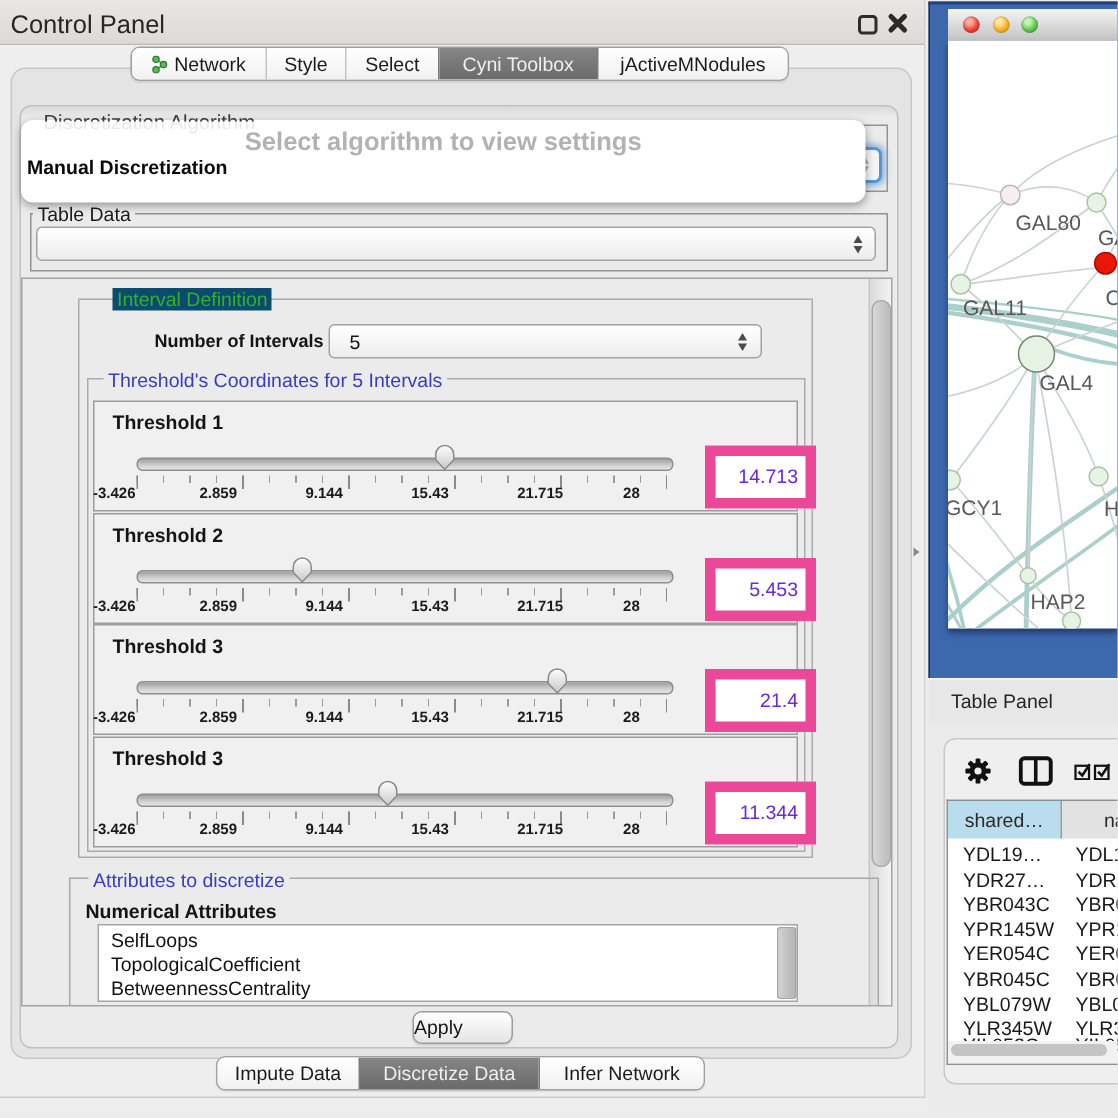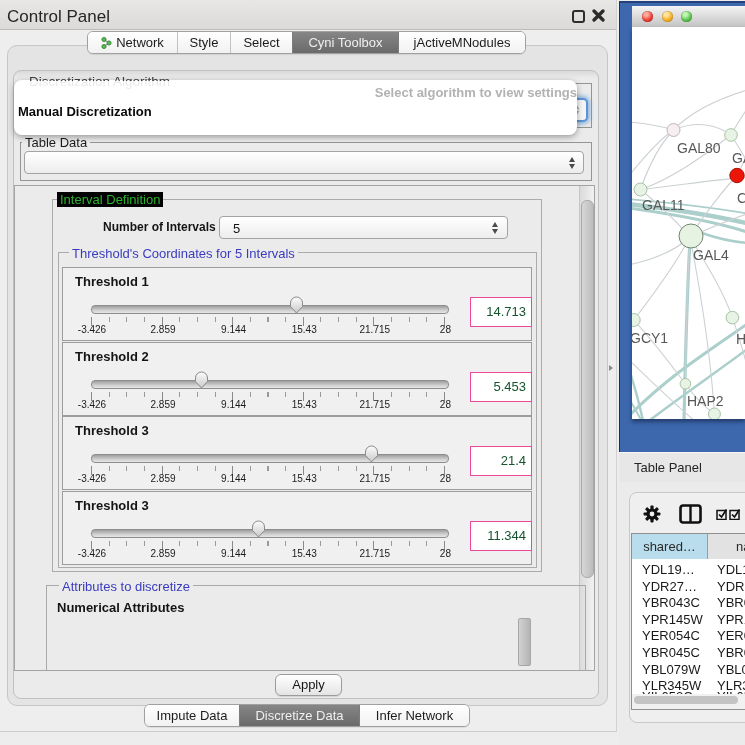--- a/index.html
+++ b/index.html
@@ -47,38 +47,38 @@
   background:linear-gradient(to right,#d7d7d7,#bcbcbc);border:1px solid #a8a8a8}
 
 .thr{position:absolute;left:47px;width:468px;height:72px;border:1px solid #9c9c9c;background:#f0f0f0}
 .thr .h{position:absolute;left:12px;top:6px;font-size:13px;font-weight:bold;color:#141414}
 .track{position:absolute;left:28px;top:37px;width:356px;height:7px;border-radius:4px;
   border:1px solid #8d8d8d;background:linear-gradient(#9e9e9e,#cfcfcf 60%,#e6e6e6)}
 .ticks{position:absolute;left:28px;top:49px;width:357px;height:5px;
   background:repeating-linear-gradient(to right,#9a9a9a 0 1px,transparent 1px 17.65px)}
 .ticksM{position:absolute;left:28px;top:49px;width:357px;height:9px;
   background:repeating-linear-gradient(to right,#8a8a8a 0 1px,transparent 1px 70.6px)}
-.tl{position:absolute;top:56px;width:60px;text-align:center;font-size:10px;font-weight:normal;color:#1b1b1b}
+.tl{position:absolute;top:56px;width:60px;text-align:left;font-size:10px;font-weight:bold;color:#1b1b1b}
 .vbox{position:absolute;left:407px;top:29px;width:55px;height:28px;background:#ffffff;
-  border:1px solid #ec4899;font-size:13px;color:#14532d;text-align:right;line-height:28px;padding-right:5px}
+  border:7px solid #ec4899;font-size:13px;color:#6d28d9;text-align:right;line-height:28px;padding-right:5px}
 .thumb{position:absolute;top:28px;width:15px;height:18px}
 
 #attrlist{position:absolute;left:65px;top:616px;width:465px;height:50px;background:#ffffff;
   border:1px solid #a5a5a5;overflow:hidden;font-size:13px;color:#111}
 #attrlist div{padding-left:8px;line-height:16px}
 #attrlist div:first-child{padding-top:2px}
 #lsb{position:absolute;left:518px;top:618px;width:11px;height:46px;
   background:linear-gradient(to right,#d2d2d2,#b4b4b4);border:1px solid #a6a6a6;border-radius:2px}
 #apply{position:absolute;left:275px;top:674px;width:65px;height:20px;border:1px solid #9c9c9c;
   border-radius:6px;background:linear-gradient(#ffffff,#e4e4e4);font-size:13px;color:#161616;
-  text-align:center;line-height:20px;box-shadow:0 1px 1px rgba(0,0,0,0.1)}
+  text-align:left;line-height:20px;box-shadow:0 1px 1px rgba(0,0,0,0.1)}
 
 #overlay{position:absolute;left:14px;top:80px;width:563px;height:55px;background:#ffffff;
   border-radius:8px;box-shadow:0 2px 6px rgba(0,0,0,0.35);z-index:5}
-#overlay .r1{position:absolute;left:0;top:5px;width:100%;text-align:right;font-size:13px;
+#overlay .r1{position:absolute;left:0;top:5px;width:100%;text-align:center;font-size:17px;
   font-weight:bold;color:#b2b2b2}
 #overlay .r2{position:absolute;left:4px;top:24px;font-size:13px;font-weight:bold;color:#0a0a0a}
 #overlay .r3{position:absolute;left:4px;top:39px;font-size:13px;color:#0a0a0a}
 #ghostfaint{position:absolute;left:29px;top:74px;font-size:13.5px;color:rgba(40,40,40,0.10);z-index:6;white-space:nowrap}
 #ghosttop{position:absolute;left:29px;top:74px;height:7px;overflow:hidden;z-index:7;white-space:nowrap;
   font-size:13.5px;color:#3c3c3c}
 
 #focring{position:absolute;left:558px;top:98px;width:26px;height:20px;border:2px solid #5a94d6;
   border-radius:5px;background:#f4f4f4;box-shadow:0 0 4px 2px rgba(90,148,214,0.65);z-index:3}
 
@@ -146,21 +146,21 @@
           <div class="dn"></div>
         </div>
   </div>
 
   <div id="sp">
 
     <div id="vsb"></div>
     <div id="vsbthumb"></div>
 
     <div class="groupbox" style="left:37px;top:13px;width:488px;height:371px;border-color:#ababab"></div>
-    <div class="gl" style="left:42px;top:6px;color:#2db32d;background:#000000">Interval Definition</div>
+    <div class="gl" style="left:60px;top:6px;color:#2db32d;background:#0c4a6e">Interval Definition</div>
     <div style="position:absolute;left:88px;top:34px;font-size:12px;font-weight:bold;color:#141414">Number of Intervals</div>
     <div class="combo" style="left:204px;top:30px;width:287px;height:21px">
       <span class="tx">5</span>
       <div class="arrows" style="right:8px">
             <div class="up"></div>
             <div class="dn"></div>
           </div>
     </div>
 
     <div class="groupbox" style="left:43px;top:66px;width:477px;height:314px;border-color:#ababab"></div>
@@ -233,20 +233,25 @@
           <span class="tl" style="left:140.6px">9.144</span>
           <span class="tl" style="left:211.2px">15.43</span>
           <span class="tl" style="left:281.8px">21.715</span>
           <span class="tl" style="left:352.4px">28</span>
       <div class="vbox">11.344</div>
     </div>
 
     <div class="groupbox" style="left:31px;top:399px;width:538px;height:84px;border-color:#a9a9a9"></div>
     <div class="gl" style="left:44px;top:393px;color:#3b3bc0;background:#ebebeb">Attributes to discretize</div>
     <div style="position:absolute;left:42px;top:414px;font-size:13px;font-weight:bold;color:#141414">Numerical Attributes</div>
+  </div>
+  <div id="attrlist">
+    <div>SelfLoops</div>
+    <div>TopologicalCoefficient</div>
+    <div>BetweennessCentrality</div>
   </div>
   <div id="lsb"></div>
   <div id="apply">Apply</div>
 
   <div class="seg" style="left:144px;top:704px;height:21px">
     <div style="width:94px">Impute Data</div>
     <div class="sel" style="width:119px">Discretize Data</div>
     <div style="width:109px">Infer Network</div>
   </div>
 

